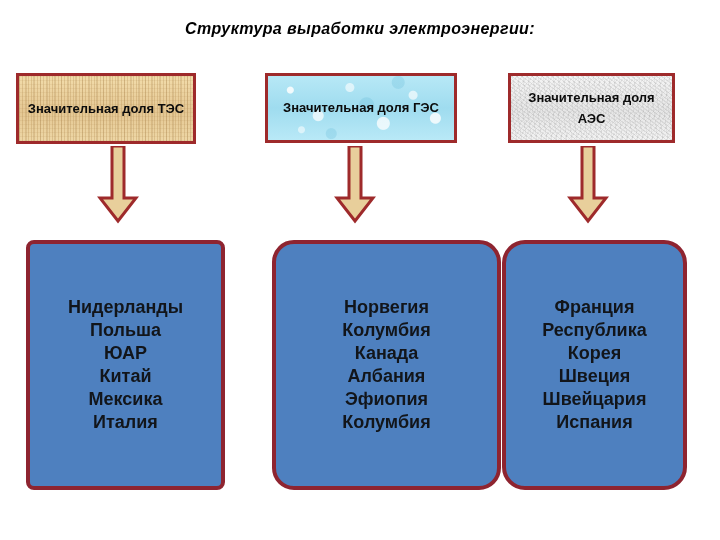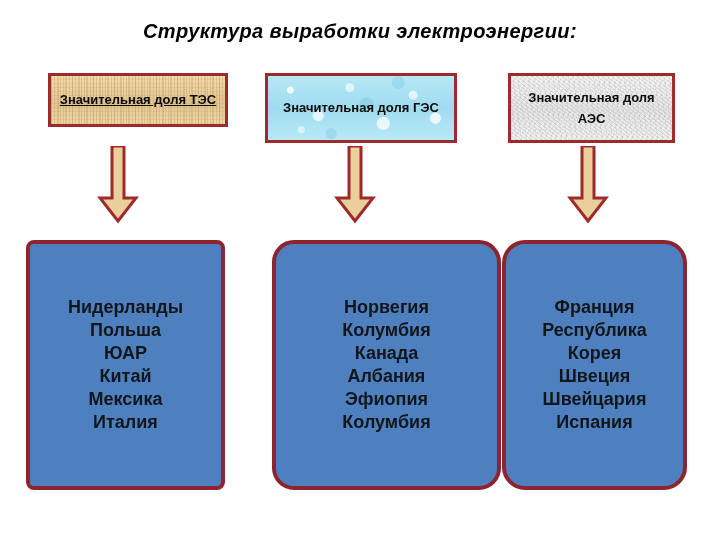--- a/index.html
+++ b/index.html
@@ -25,21 +25,21 @@
     background: #ffffff;
   }
 
   
   #slide-title {
     position: absolute;
     left: 0;
     top: 20px;
     width: 720px;
     text-align: center;
-    font-size: 20px;
+    font-size: 16px;
     font-weight: bold;
     font-style: italic;
     letter-spacing: 0.4px;
     color: #000000;
     white-space: nowrap;
   }
 
   
   .src-box {
     position: absolute;
@@ -153,21 +153,21 @@
     white-space: nowrap;
   }
 </style>
 </head>
 <body>
 
 <div id="slide">
 
   <div id="slide-title">Структура выработки электроэнергии:</div>
 
-  <div class="src-box tex-wood" style="left:48px; top:73px; width:180px; height:54px;text-decoration:underline;">
+  <div class="src-box tex-wood" style="left:16px; top:73px; width:180px; height:71px;">
     <span class="src-label">Значительная доля ТЭС</span>
   </div>
 
   <div class="down-arrow" style="left:97px; top:146px; height:78px;">
     <svg width="42" height="78" viewBox="0 0 42 78" aria-hidden="true">
       <polygon points="15,0 27,0 27,52 39,52 21,75 3,52 15,52" fill="#e8cf9b" stroke="#9e2a2b" stroke-width="3"></polygon>
     </svg>
   </div>
 
   <div class="country-box" style="left:26px; top:240px; width:199px; height:250px;border-radius:8px;">

